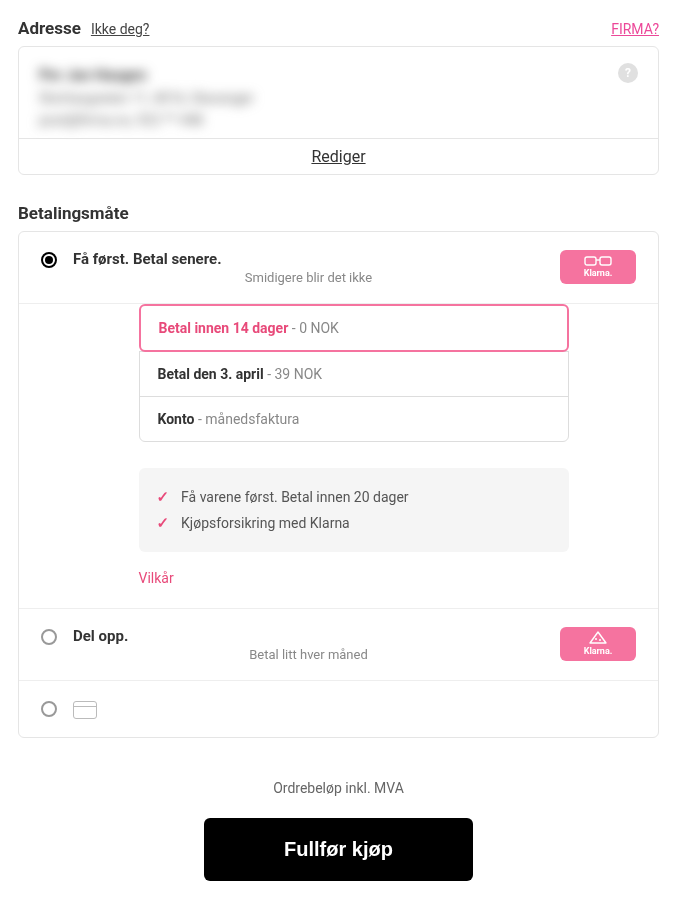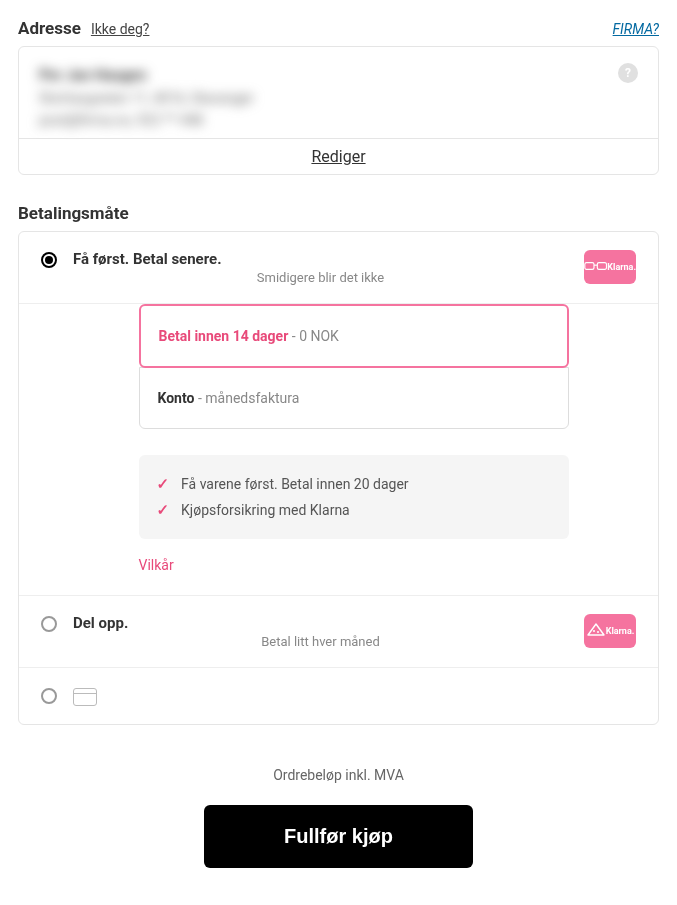--- a/index.html
+++ b/index.html
@@ -23,24 +23,23 @@
     }
     .link-underline {
       font-size: 14px;
       color: #444;
       text-decoration: underline;
       margin-left: 10px;
       cursor: pointer;
     }
     .firma-link {
       font-size: 14px;
-      color: #0369a1;
+      color: #ec4899;
       text-decoration: underline;
       cursor: pointer;
-      font-style: italic;
     }
     .panel {
       border: 1px solid #e5e5e5;
       border-radius: 6px;
       background: #fff;
     }
     .address-panel {
       position: relative;
       padding: 16px 20px 0 20px;
       margin-bottom: 28px;
@@ -118,24 +117,24 @@
     .pay-sub {
       font-size: 13px;
       color: #888;
       margin-top: 2px;
       text-align: center;
     }
     .klarna-badge {
       background: #f5739f;
       color: #fff;
       border-radius: 6px;
-      width: 52px;
+      width: 76px;
       height: 34px;
       display: flex;
-      flex-direction: row;
+      flex-direction: column;
       align-items: center;
       justify-content: center;
       flex-shrink: 0;
       font-size: 9px;
       font-weight: 700;
     }
     .klarna-badge svg { margin-bottom: 1px; }
     .card-icon {
       width: 24px;
       height: 18px;
@@ -154,21 +153,21 @@
     }
     .pay-expanded {
       padding: 0 22px 22px 52px;
     }
     .sub-options {
       margin: 0 auto;
       max-width: 430px;
     }
     .sub-opt {
       border: 1px solid #ddd;
-      padding: 22px 18px;
+      padding: 14px 18px;
       font-size: 14px;
       cursor: pointer;
       margin-top: -1px;
     }
     .sub-opt:first-child {
       border-top-left-radius: 6px;
       border-top-right-radius: 6px;
       margin-top: 0;
     }
     .sub-opt:last-child {
@@ -284,20 +283,23 @@
       <span>Klarna.</span>
     </div>
   </div>
 
   <div class="pay-expanded">
     <div class="sub-options">
       <div class="sub-opt active">
         <span class="sub-opt-title">Betal innen 14 dager</span><span class="sub-opt-price"> - 0 NOK</span>
       </div>
       <div class="sub-opt">
+        <span class="sub-opt-title">Betal den 3. april</span><span class="sub-opt-price"> - 39 NOK</span>
+      </div>
+      <div class="sub-opt">
         <span class="sub-opt-title">Konto</span><span class="sub-opt-price"> - månedsfaktura</span>
       </div>
     </div>
 
     <div class="benefits">
       <div class="benefit-row">
         <span class="check">✓</span>
         <span>Få varene først. Betal innen 20 dager</span>
       </div>
       <div class="benefit-row">

